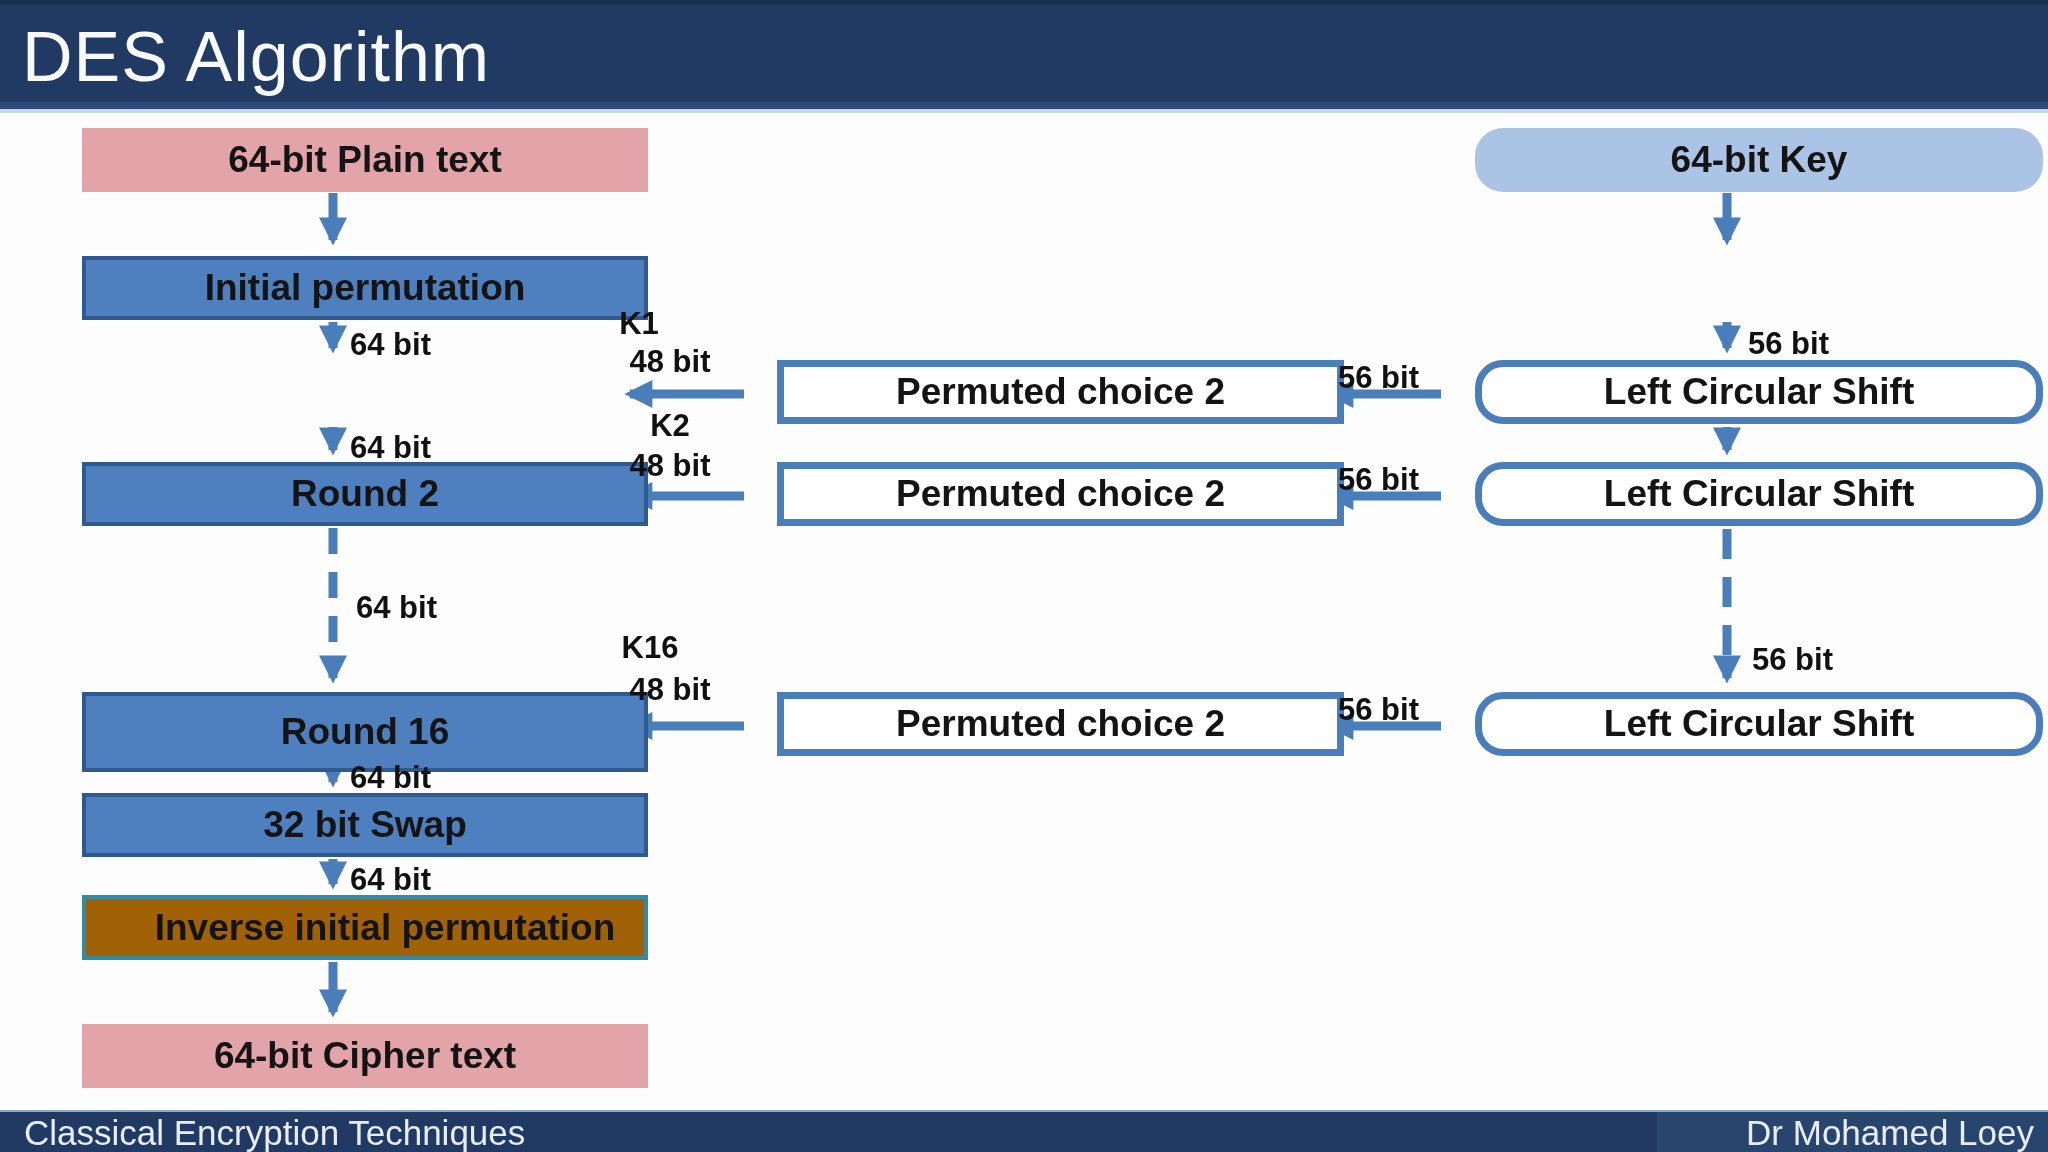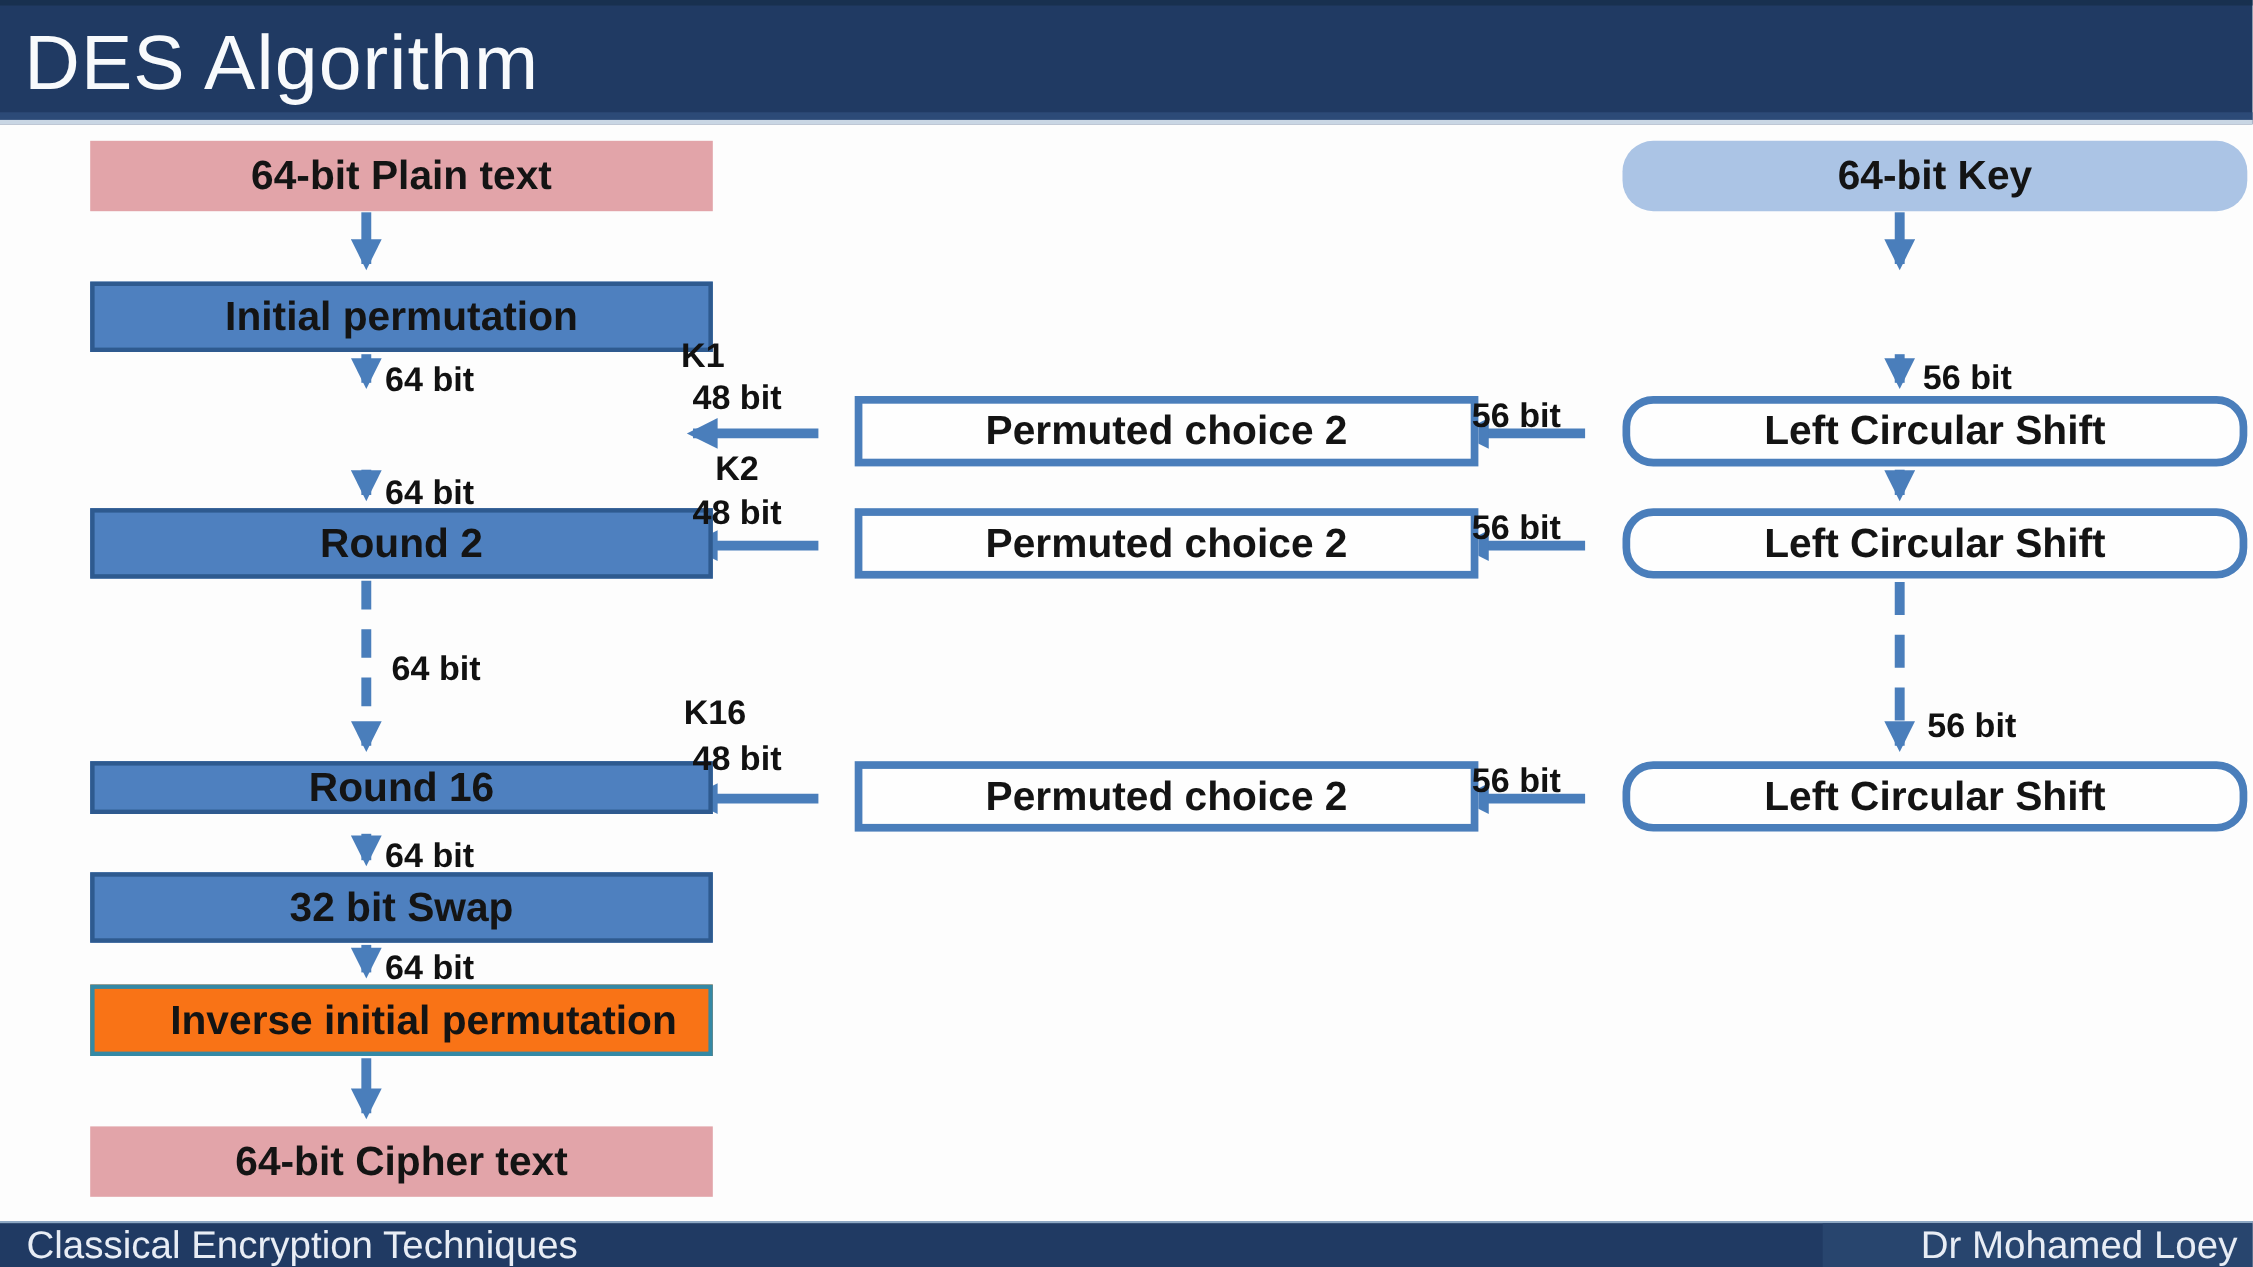--- a/index.html
+++ b/index.html
@@ -34,21 +34,21 @@
   }
   
   .box{
     position:absolute;display:flex;align-items:center;justify-content:center;
     box-sizing:border-box;color:#141414;font-size:37px;font-weight:700;white-space:nowrap;margin-left:32px;
   }
   .box-blue  {background:#4e80bf;border:4px solid #2e5a8f;}
   .box-white {background:#fefefe;border:7px solid #4a7ebb;}
   .box-pink  {background:#e2a4a9;}
   .box-lblue {background:#abc4e5;}
-  .box-teal  {background:#f97316;border:4px solid #3489a5;padding-left:40px;}
+  .box-teal  {background:#a16207;border:4px solid #3489a5;padding-left:40px;}
   
   .col-left  {left:50px;  width:566px;}
   .col-mid   {left:745px; width:567px;}
   .col-right {left:1443px;width:568px;border-radius:28px;}
   
   .lbl{
     position:absolute;color:#111111;font-size:31px;font-weight:700;white-space:nowrap;
   }
   .lbl-c{width:116px;text-align:center;}
   svg.arrows{position:absolute;left:0;top:0;pointer-events:none;}
@@ -87,21 +87,21 @@
       <line x1="1441" y1="496" x2="1331" y2="496" marker-end="url(#ah)"></line>
       <line x1="744" y1="496" x2="630" y2="496" marker-end="url(#ah)"></line>
       <line x1="1441" y1="726" x2="1331" y2="726" marker-end="url(#ah)"></line>
       <line x1="744" y1="726" x2="630" y2="726" marker-end="url(#ah)"></line>
     </g>
   </svg>
 
   <div class="box box-pink col-left" style="top:128px;height:64px;">64-bit Plain text</div>
   <div class="box box-blue col-left" style="top:256px;height:64px;">Initial permutation</div>
   <div class="box box-blue col-left" style="top:462px;height:64px;">Round 2</div>
-  <div class="box box-blue col-left" style="top:692px;height:48px;">Round 16</div>
+  <div class="box box-blue col-left" style="top:692px;height:80px;">Round 16</div>
   <div class="box box-blue col-left" style="top:793px;height:64px;">32 bit Swap</div>
   <div class="box box-teal col-left" style="top:895px;height:65px;">Inverse initial permutation</div>
   <div class="box box-pink col-left" style="top:1024px;height:64px;">64-bit Cipher text</div>
 
   <div class="box box-white col-mid" style="top:360px;height:64px;">Permuted choice 2</div>
   <div class="box box-white col-mid" style="top:462px;height:64px;">Permuted choice 2</div>
   <div class="box box-white col-mid" style="top:692px;height:64px;">Permuted choice 2</div>
 
   <div class="box box-lblue col-right" style="top:128px;height:64px;">64-bit Key</div>
   <div class="box box-white col-right" style="top:360px;height:64px;">Left Circular Shift</div>

